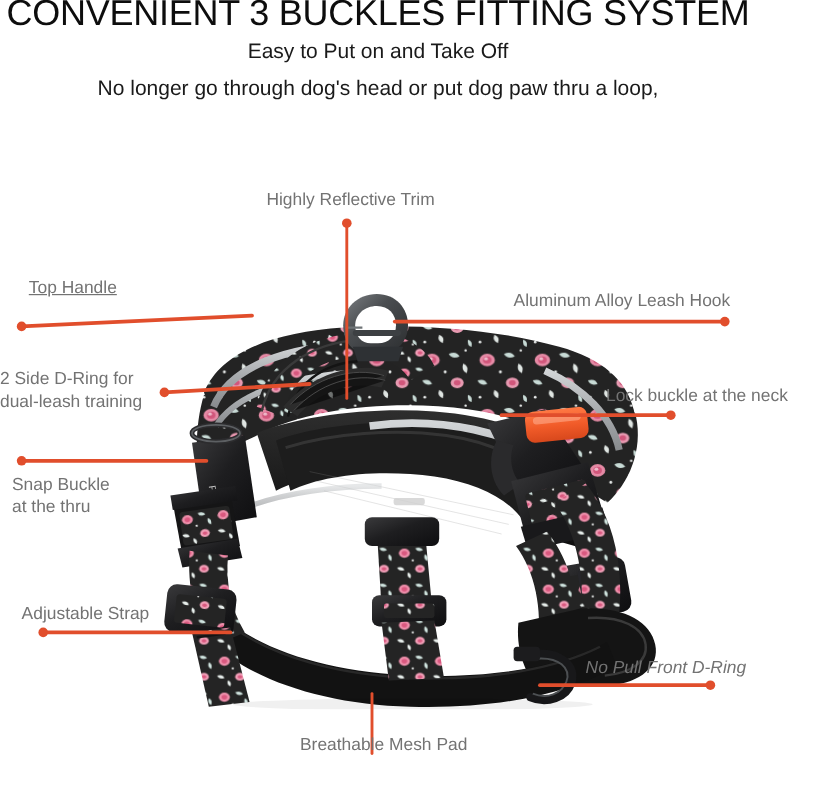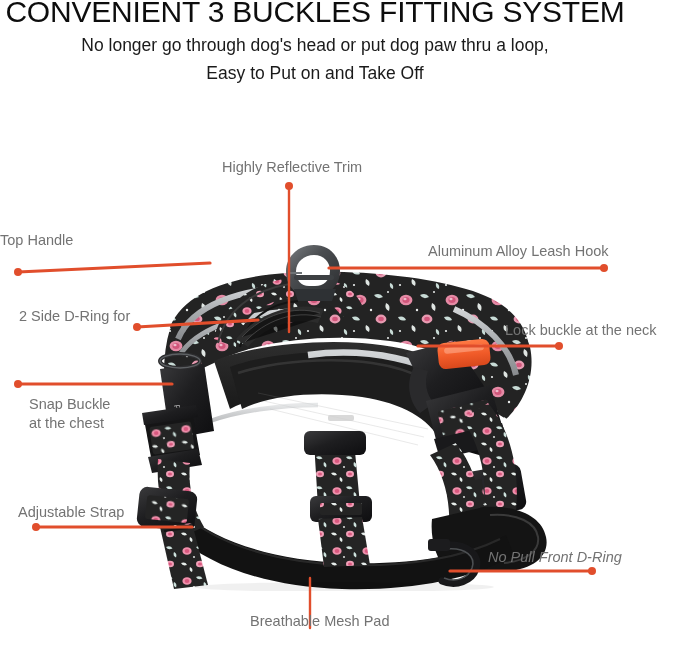--- a/index.html
+++ b/index.html
@@ -43,21 +43,21 @@
   #subtitle-2 { margin-top: 2px; }
 
   
   .callout-label {
     position: absolute;
     font-size: 14.5px;
     line-height: 19px;
     color: #737373;
     white-space: nowrap;
   }
-  .callout-label.two-line { white-space: normal; margin-left: 19px; }
+  .callout-label.two-line { white-space: normal; }
 
   
   #connectors {
     position: absolute;
     left: 0; top: 0;
     width: 679px; height: 657px;
     pointer-events: none;
   }
 
   
@@ -68,22 +68,22 @@
     width: 448px;
     height: 348px;
   }
   #product svg { display: block; }
 </style>
 </head>
 <body>
 
 <div id="header">
   <div id="title">CONVENIENT 3 BUCKLES FITTING SYSTEM</div>
+  <div id="subtitle-2">Easy to Put on and Take Off</div>
   <div id="subtitle-1">No longer go through dog's head or put dog paw thru a loop,</div>
-  <div id="subtitle-2">Easy to Put on and Take Off</div>
 </div>
 
 <div id="product">
 <svg width="448" height="348" viewBox="0 0 448 348" xmlns="http://www.w3.org/2000/svg">
   <defs>
 
     <pattern id="floral" patternUnits="userSpaceOnUse" width="46" height="46">
       <rect width="46" height="46" fill="#232323"></rect>
       <g opacity="0.96">
         <ellipse cx="12" cy="11" rx="6.4" ry="5.2" fill="#ee8fab"></ellipse>
@@ -347,35 +347,36 @@
     <circle cx="36" cy="527" r="4" fill="#E14E2C"></circle>
     <line x1="450" y1="571" x2="592" y2="571" stroke-width="3.2" stroke="#E14E2C" stroke-linecap="round"></line>
     <circle cx="592" cy="571" r="4" fill="#E14E2C"></circle>
     <line x1="310" y1="578" x2="310" y2="628" stroke-width="2.4" stroke="#E14E2C" stroke-linecap="round"></line>
   </svg>
 
 <div id="callout-layer">
     <div class="callout-label" style="left: 222px; top: 158px;">
       <div>Highly Reflective Trim</div>
     </div>
-    <div class="callout-label" style="left: 0; top: 231px;">
+    <div class="callout-label" style="left: 24px; top: 231px; text-decoration: underline;">
       <div>Top Handle</div>
     </div>
     <div class="callout-label" style="left: 428px; top: 242px;">
       <div>Aluminum Alloy Leash Hook</div>
     </div>
     <div class="callout-label two-line" style="left: 0px; top: 307px;">
       <div>2 Side D-Ring for</div>
+      <div>dual-leash training</div>
     </div>
     <div class="callout-label" style="left: 505px; top: 321px;">
       <div>Lock buckle at the neck</div>
     </div>
     <div class="callout-label two-line" style="left: 10px; top: 395px;">
       <div>Snap Buckle</div>
-      <div>at the chest</div>
+      <div>at the thru</div>
     </div>
     <div class="callout-label" style="left: 18px; top: 503px;">
       <div>Adjustable Strap</div>
     </div>
     <div class="callout-label" style="left: 488px; top: 548px; font-style: italic;">
       <div>No Pull Front D-Ring</div>
     </div>
     <div class="callout-label" style="left: 250px; top: 612px;">
       <div>Breathable Mesh Pad</div>
     </div>

